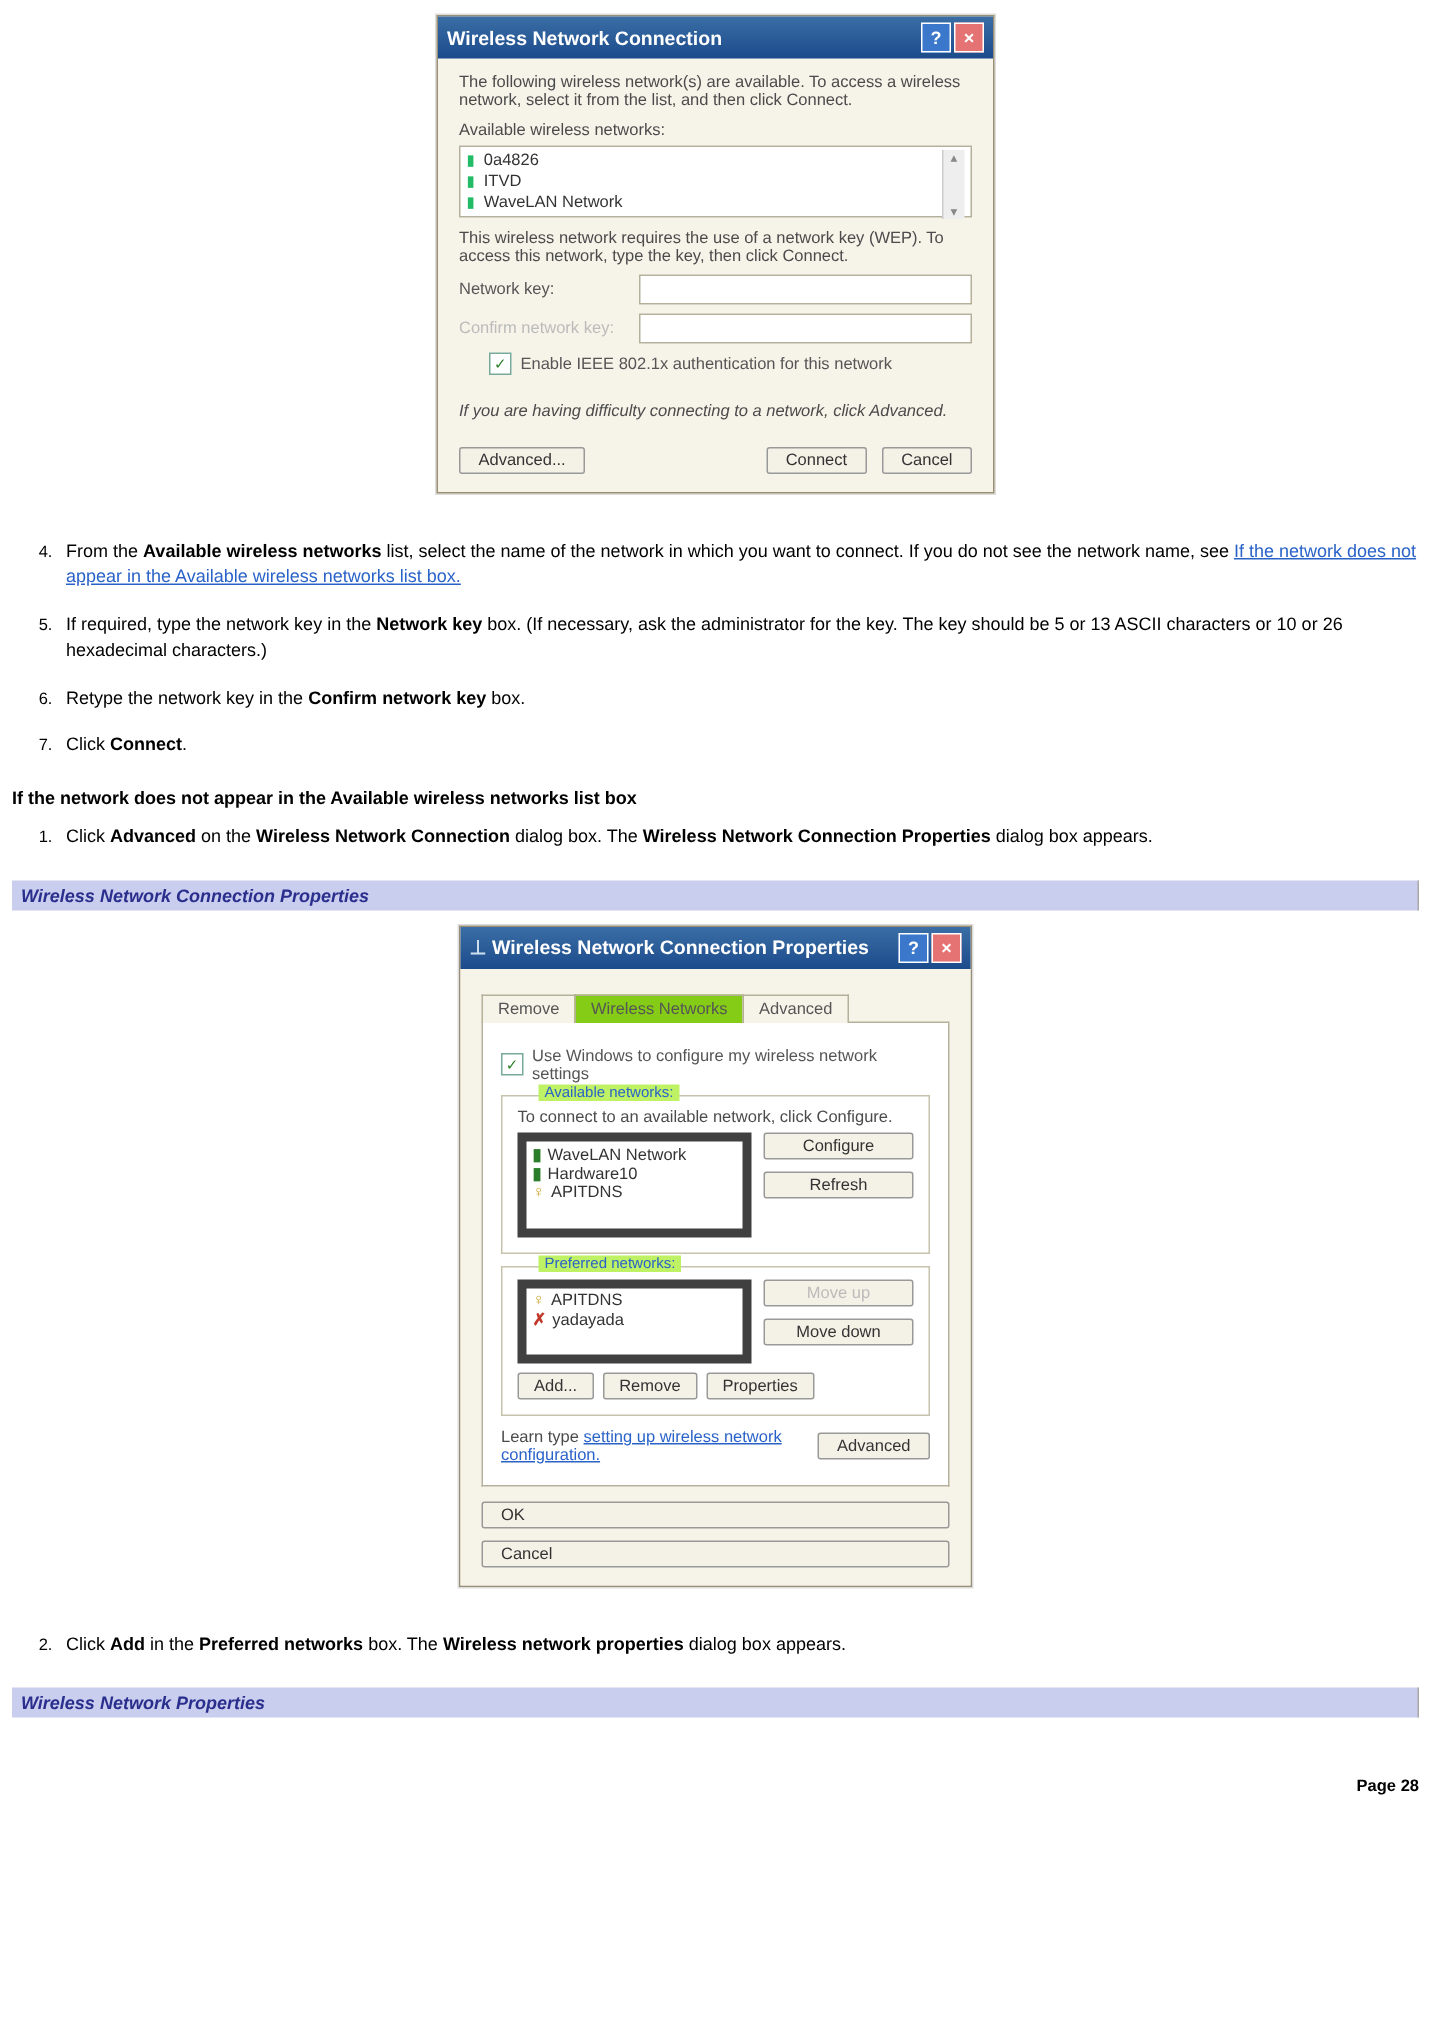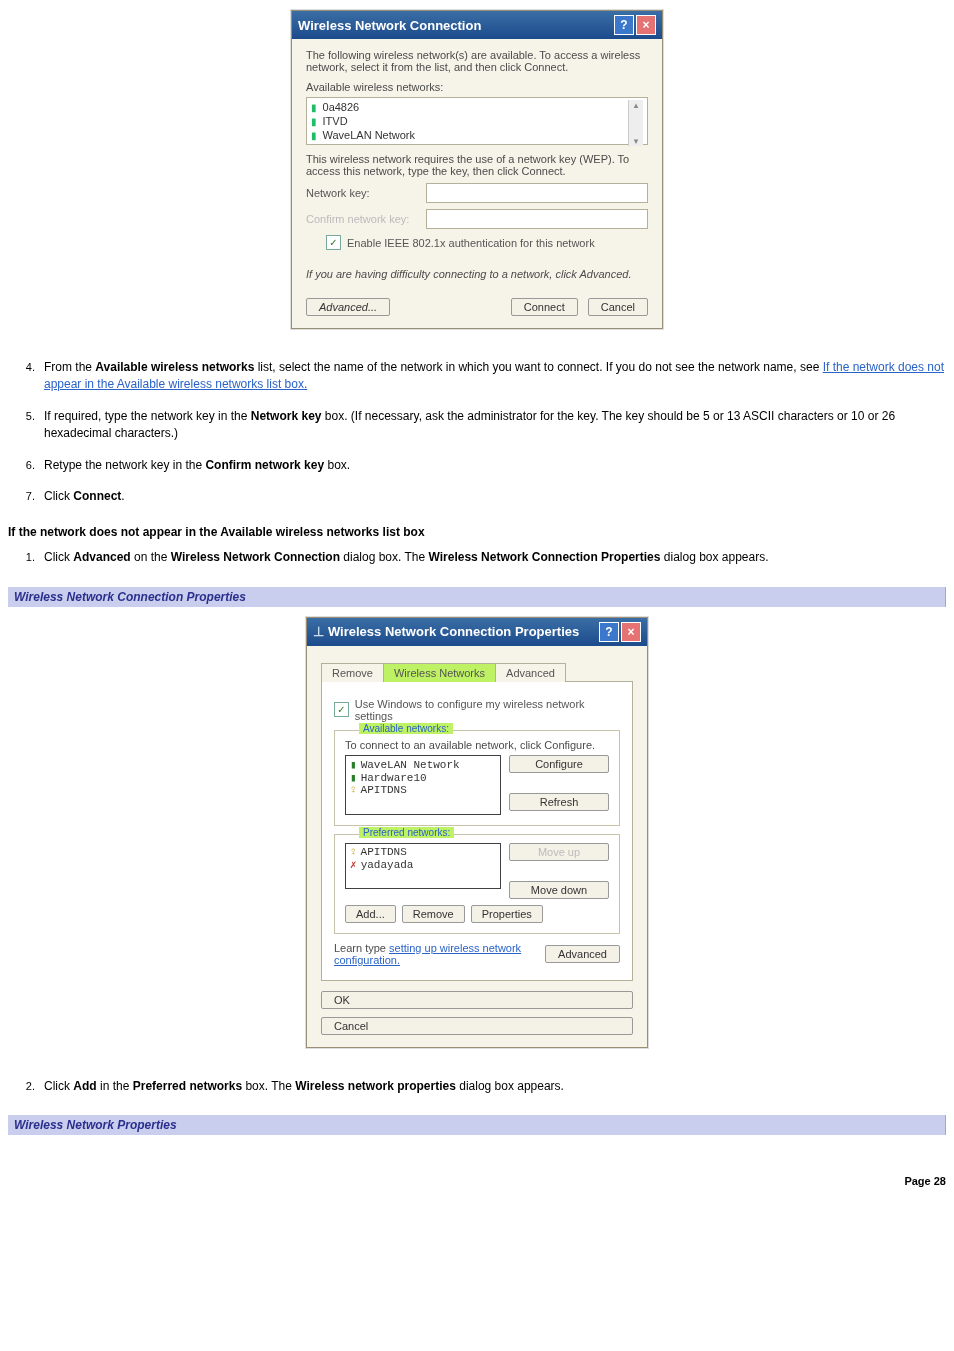--- a/index.html
+++ b/index.html
@@ -57,53 +57,52 @@
     flex:1; border:1px solid #b5b09a; background:#fff; height:18px;
   }
   .cb-row { margin:6px 0 6px 20px; color:#555; display:flex; align-items:center; gap:6px;}
   .cb { width:13px; height:13px; border:1px solid #7a9; background:#fff; display:inline-flex;
         align-items:center; justify-content:center; font-size:10px; color:#2a7e2a; }
   .btn {
     border:1px solid #999; background:#f4f1e6; padding:2px 12px; font-size:11px; color:#333;
     border-radius:2px;
   }
   .btn-row { display:flex; gap:10px; justify-content:flex-end; margin-top:10px; align-items:center;}
-  .btn-row .left { margin-right:auto;font-style:italic; }
+  .btn-row .left { margin-right:auto; }
 
   ol.steps { margin: 0 0 20px 30px; padding:0; }
   ol.steps > li { margin: 10px 0 14px 0; padding-left:6px; line-height:1.45; }
   ol.steps > li::marker { font-size:11px; }
 
   a.inline-link { color:#2a63c8; text-decoration:underline; }
   .subhead { font-weight:bold; margin: 20px 0 8px 0; font-size:12px; }
   .bluebar {
     background:#c9cdee; color:#2a2f8d; font-weight:bold; font-style:italic;
     padding:3px 6px; margin:4px 0 10px 0; font-size:12px;
     border-right: 1px solid #aaa;
   }
 
   
   .tabs { display:flex; border-bottom:1px solid #b5b09a; margin:6px 0 0 0; font-size:11px;}
   .tab { padding:3px 10px; border:1px solid #b5b09a; border-bottom:none; margin-right:-1px;
          background:#f6f3e9; color:#555; position:relative; top:1px;}
-  .tab.active { background:#bef264; }
+  .tab.active { background:#84cc16; }
   .tabpanel { border:1px solid #b5b09a; border-top:none; background:#fff; padding:10px 12px 14px 12px; }
   .group {
     border:1px solid #c7c2ac; padding:8px 10px 10px 10px; margin:8px 0; position:relative;
   }
   .group > .legend {
     position:absolute; top:-8px; left:24px; background:#bef264; padding:0 4px;
     color:#2a63c8; font-size:10px;
   }
   .listbox {
-    border:1px solid #404040; background:#fff; height:54px; padding:2px 4px; font-size:11px; color:#333;
+    border:6px solid #404040; background:#fff; height:54px; padding:2px 4px; font-size:11px; color:#333;
     overflow:hidden;
-    font-family:Liberation Mono, monospace;
-  }
-  .side-btns { float:right; display:flex; flex-direction:column; gap:20px; margin-left:8px;}
+  }
+  .side-btns { float:right; display:flex; flex-direction:column; gap:8px; margin-left:8px;}
   .side-btns .btn { width:74px; text-align:center; }
   .small-btns { display:flex; gap:6px; margin-top:6px; }
   .small-btns .btn { padding:2px 10px; }
   .link { color:#2a63c8; text-decoration:underline; }
   .footer-btns { display:flex; gap:8px; justify-content:flex-end; margin-top:10px;flex-direction:column; }
   .pagenum { text-align:right; font-weight:bold; font-size:11px; margin-top:40px; }
   .pad-icon { color:#2a7e2a; font-weight:bold; margin-right:4px;}
   .secure-icon { color:#caa227; font-weight:bold; margin-right:4px;}
   .x-icon { color:#c0392b; font-weight:bold; margin-right:4px;}
 

